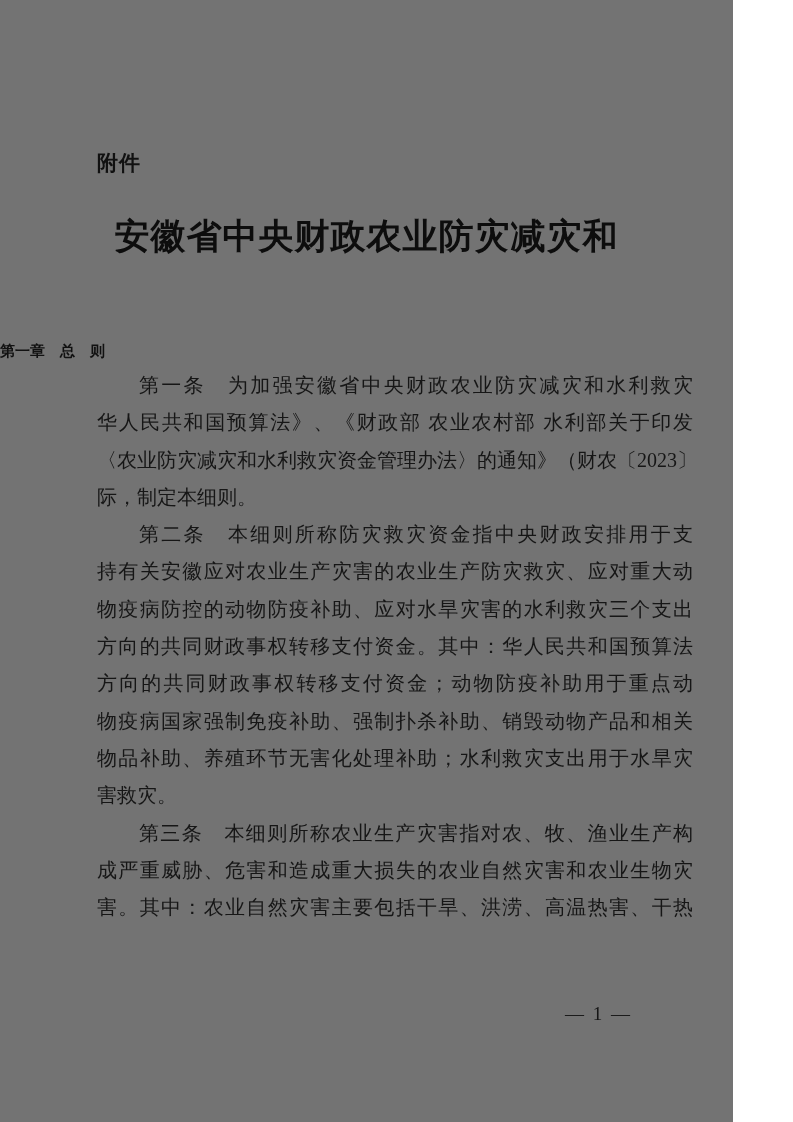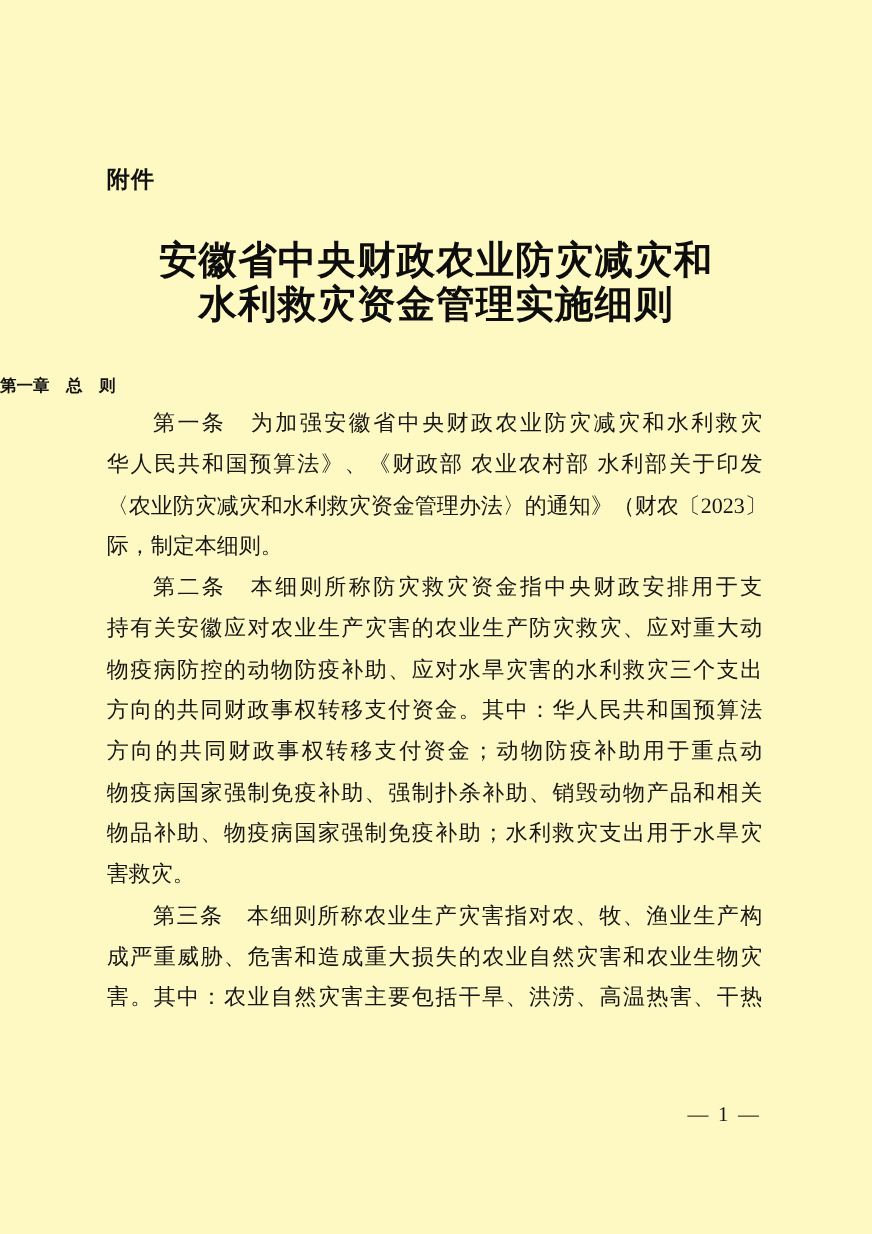--- a/index.html
+++ b/index.html
@@ -2,23 +2,23 @@
 <html><head>
 <meta charset="utf-8">
 <style>
   html, body {
     margin: 0;
     padding: 0;
     background: #ffffff;
   }
   .page {
     position: relative;
-    width: 793px;
+    width: 733px;
     height: 1122px;
-    background: #fef9c3;
+    background: #737373;
     color: #1a1a1a;
     font-family: "Liberation Serif", serif;
     overflow: hidden;
   }
   .attachment {
     position: absolute;
     top: 149px;
     left: 97px;
     font-family: "Liberation Sans", sans-serif;
     font-weight: bold;
@@ -89,40 +89,39 @@
 </style>
 </head>
 <body>
 
 <div class="page">
 
   <div class="attachment">附件</div>
 
   <div class="doc-title">
     <div>安徽省中央财政农业防灾减灾和</div>
-    <div>水利救灾资金管理实施细则</div>
   </div>
 
   <div class="chapter-heading">第一章　总　则</div>
 
   <div class="doc-body" id="doc-body">
       <div class="para">
         <div class="line first">第一条　为加强安徽省中央财政农业防灾减灾和水利救灾</div>
         <div class="line">华人民共和国预算法》、《财政部 农业农村部 水利部关于印发</div>
         <div class="line">〈农业防灾减灾和水利救灾资金管理办法〉的通知》（财农〔2023〕</div>
         <div class="line short">际，制定本细则。</div>
       </div>
       <div class="para">
         <div class="line first">第二条　本细则所称防灾救灾资金指中央财政安排用于支</div>
         <div class="line">持有关安徽应对农业生产灾害的农业生产防灾救灾、应对重大动</div>
         <div class="line">物疫病防控的动物防疫补助、应对水旱灾害的水利救灾三个支出</div>
         <div class="line">方向的共同财政事权转移支付资金。其中：华人民共和国预算法</div>
         <div class="line">方向的共同财政事权转移支付资金；动物防疫补助用于重点动</div>
         <div class="line">物疫病国家强制免疫补助、强制扑杀补助、销毁动物产品和相关</div>
-        <div class="line">物品补助、物疫病国家强制免疫补助；水利救灾支出用于水旱灾</div>
+        <div class="line">物品补助、养殖环节无害化处理补助；水利救灾支出用于水旱灾</div>
         <div class="line short">害救灾。</div>
       </div>
       <div class="para">
         <div class="line first">第三条　本细则所称农业生产灾害指对农、牧、渔业生产构</div>
         <div class="line">成严重威胁、危害和造成重大损失的农业自然灾害和农业生物灾</div>
         <div class="line">害。其中：农业自然灾害主要包括干旱、洪涝、高温热害、干热</div>
       </div>
     </div>
 
   <div class="page-number">— 1 —</div>

